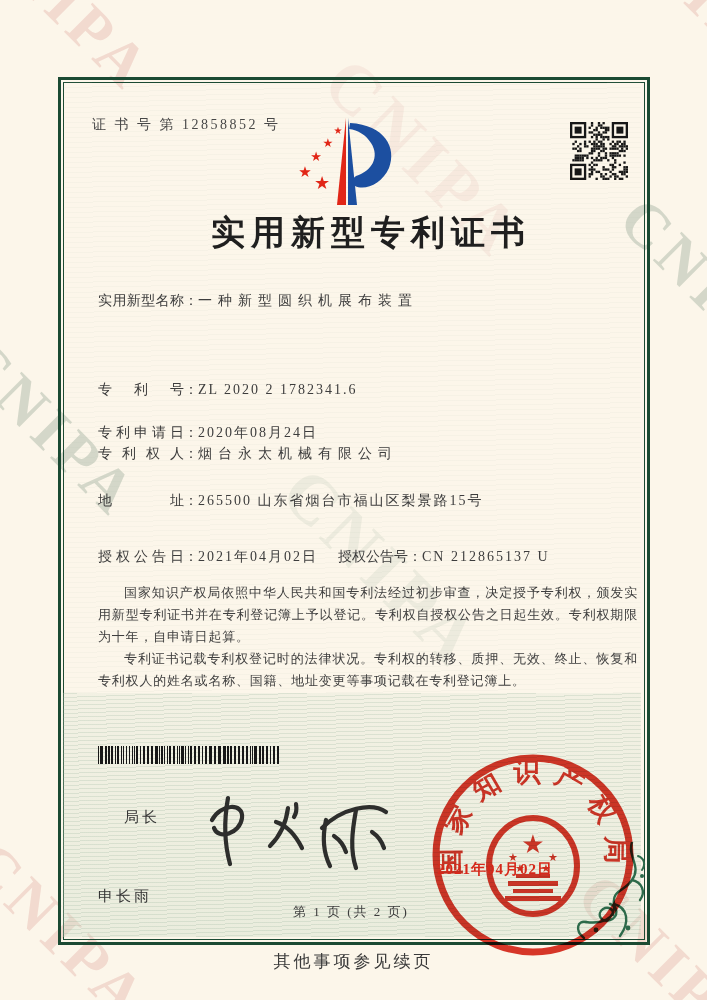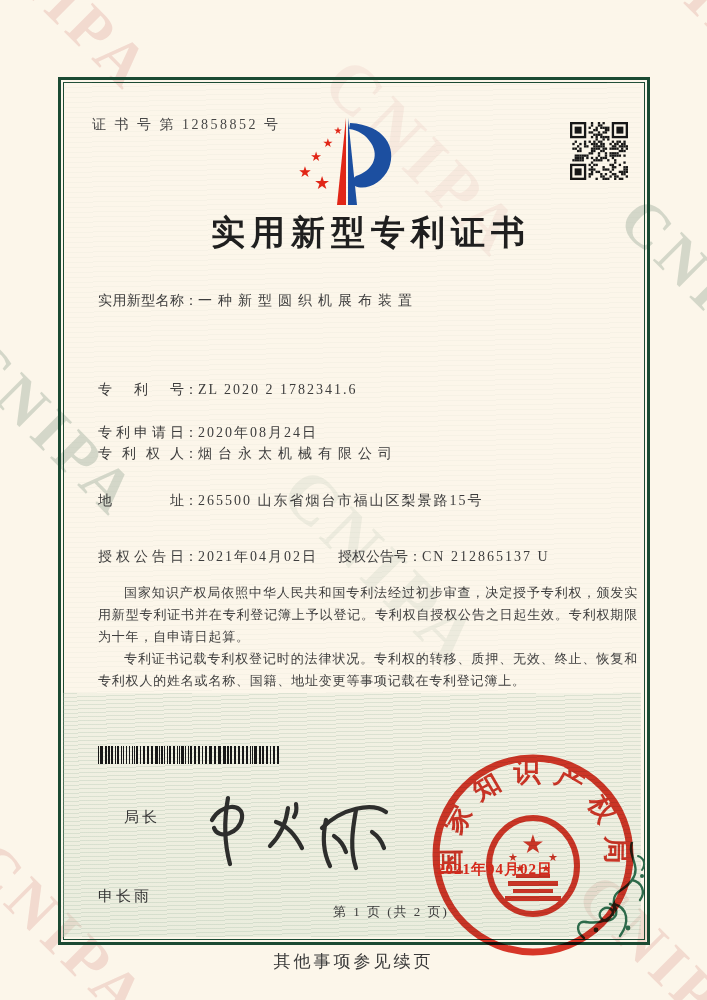--- a/index.html
+++ b/index.html
@@ -38,21 +38,21 @@
   .bodytext p{margin:0;text-indent:2em;}
   .barcode{position:absolute;left:98px;top:746px;width:185px;height:18px;}
   .sign-title{position:absolute;left:98px;top:808px;font-size:15px;letter-spacing:3px;color:#333;margin-left:26px;}
   .sign-name{position:absolute;left:98px;top:840px;font-size:15px;letter-spacing:3px;color:#333;margin-top:47px;}
   .signature{position:absolute;left:200px;top:786px;width:190px;height:88px;}
   .ornament{position:absolute;left:572px;top:842px;width:92px;height:100px;}
   .seal{position:absolute;left:426px;top:748px;width:214px;height:214px;mix-blend-mode:multiply;opacity:0.93;}
   .seal-date{position:absolute;left:437px;top:860px;font-size:15px;letter-spacing:1px;
       color:var(--seal-red,#d6281a);font-weight:bold;z-index:6;}
   .page-num{position:absolute;left:58px;top:903px;width:586px;text-align:center;
-      font-size:13px;letter-spacing:2px;color:#3d3d3d;padding-left:40px;}
+      font-size:13px;letter-spacing:2px;color:#3d3d3d;}
   .note{position:absolute;left:0;top:950px;width:707px;text-align:center;
       font-size:17px;letter-spacing:3px;color:#3a3a3a;}
   svg text.star{font-family:"DejaVu Sans",sans-serif;}
 </style>
 </head>
 <body>
 
 <div class="page">
 
   <div class="wm pink" style="left:-48px;top:-34px;font-size:62px;">CNIPA</div>

